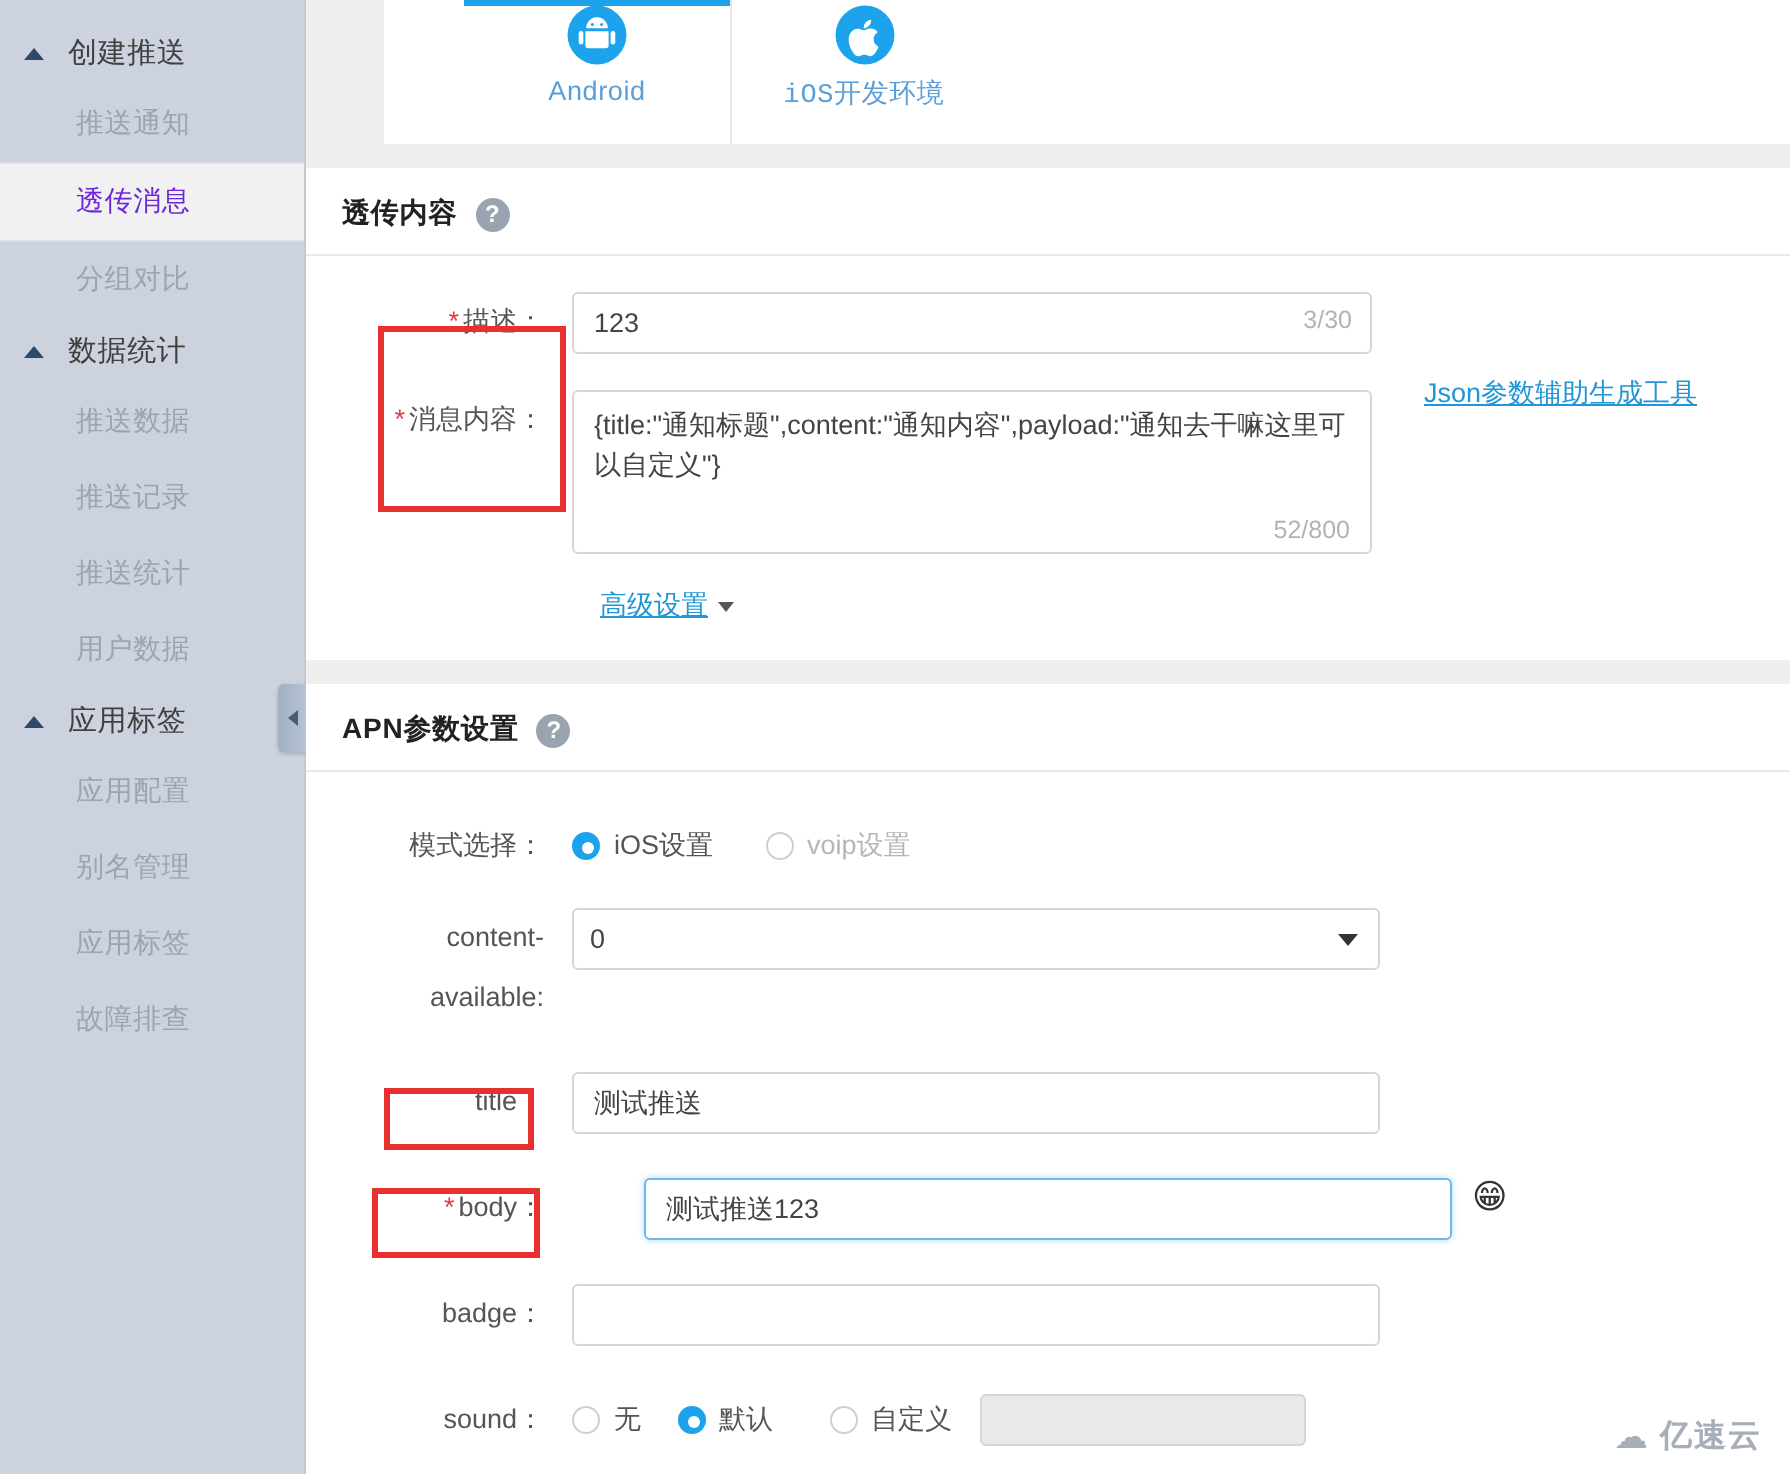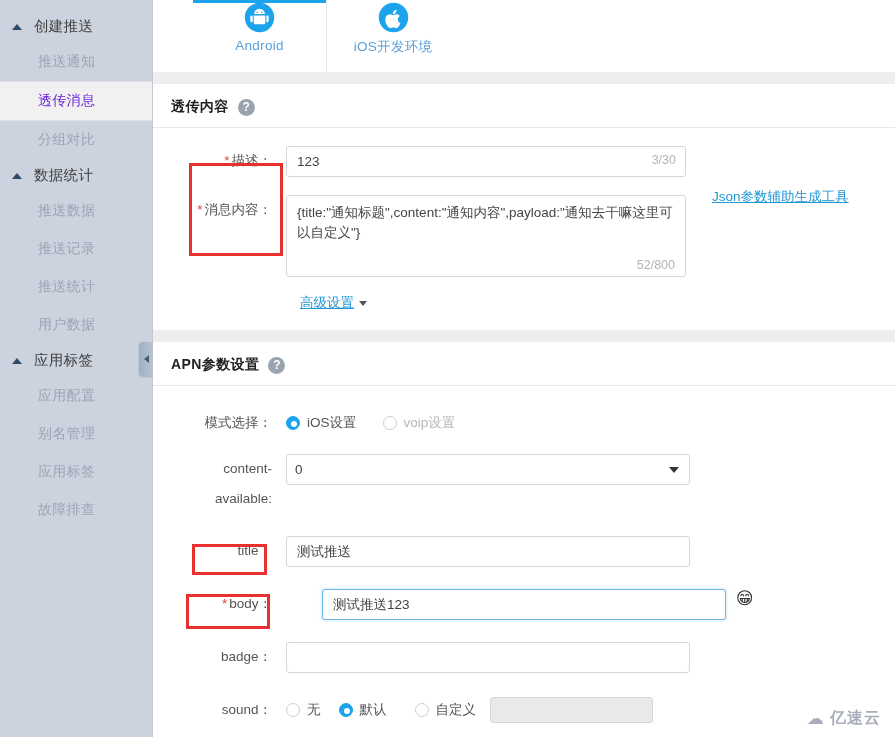--- a/index.html
+++ b/index.html
@@ -78,21 +78,21 @@
   }
 
   
   .main {
     flex: 1 1 auto;
     height: 737px;
     background: #eeeeee;
     overflow: hidden;
     position: relative;
   }
-  .panel { background: #ffffff; }
+  .panel { background: #ffffff; margin-left: 39px; }
 
   
   .platform-bar {
     background: #fff;
     height: 72px;
     display: flex;
     align-items: flex-start;
     padding-left: 40px;
     position: relative;
   }
@@ -100,21 +100,21 @@
     width: 133px;
     height: 72px;
     display: flex;
     flex-direction: column;
     align-items: center;
     justify-content: flex-start;
     padding-top: 2px;
     cursor: pointer;
     position: relative;
   }
-  .platform-tab + .platform-tab { border-left: 1px solid #e6e6e6; }
+  .platform-tab + .platform-tab { border-left: 1px solid #e6e6e6; font-family: Liberation Mono, monospace; }
   .platform-tab.selected::before {
     content: "";
     position: absolute;
     top: 0; left: 0; right: 0;
     height: 3px;
     background: #1ca3ec;
   }
   .plat-icon { width: 31px; height: 31px; margin-bottom: 5px; }
   .plat-label { font-size: 13.5px; color: #5b9ed8; letter-spacing: .3px; }
 

